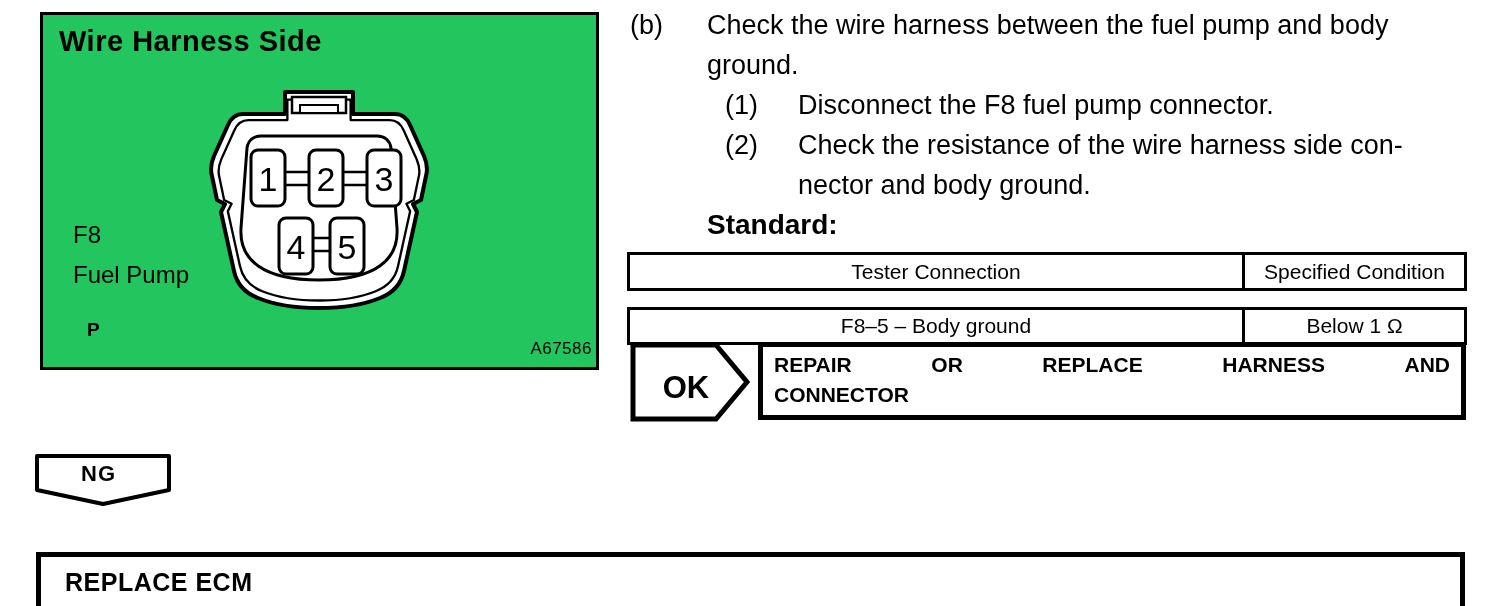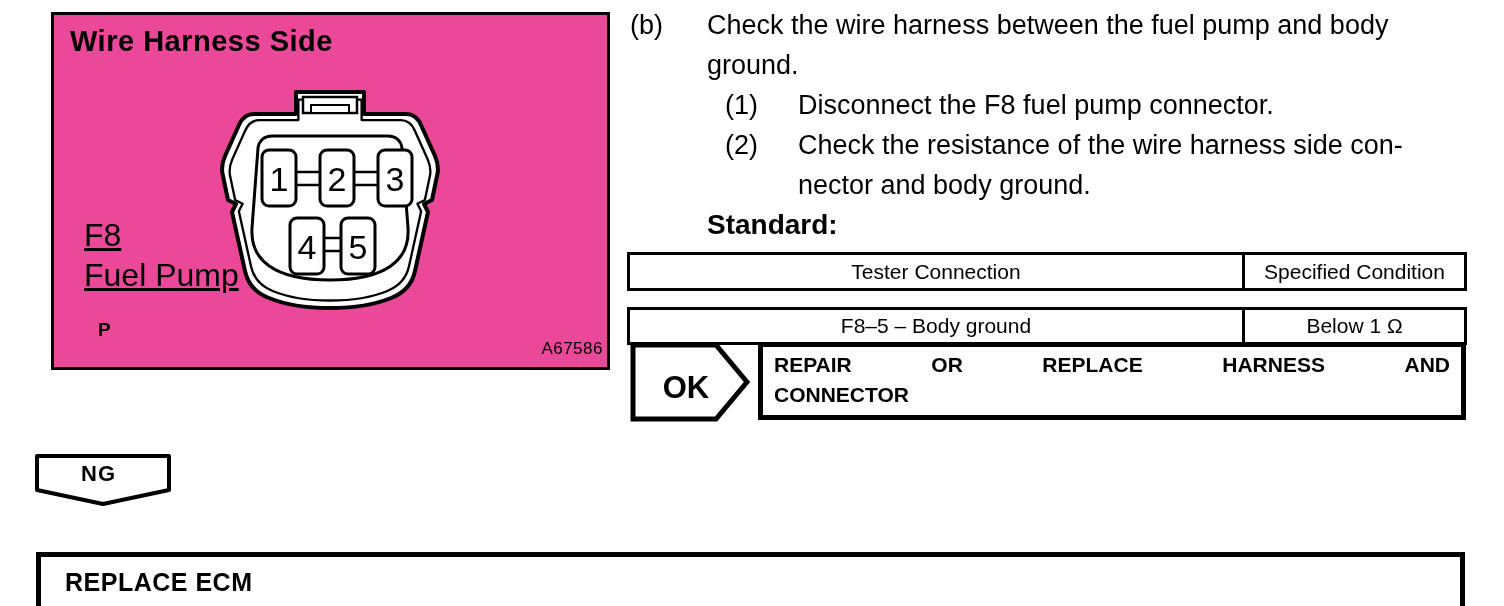--- a/index.html
+++ b/index.html
@@ -9,35 +9,35 @@
     height: 606px;
     background: #ffffff;
     color: #000000;
     font-family: "Liberation Sans", "DejaVu Sans", sans-serif;
     overflow: hidden;
   }
 
   
   .figbox {
     position: absolute;
-    left: 51px; top: 12px;
+    left: 40px; top: 12px;
     width: 559px; height: 358px;
     border: 3px solid #000;
     box-sizing: border-box;
-    background: #ec4899;
+    background: #22c55e;
   }
   .figtitle {
     position: absolute; left: 16px; top: 10px;
     font-size: 29px; font-weight: bold; letter-spacing: 0.5px;
     white-space: nowrap;
   }
   .connector-svg { position: absolute; left: 166px; top: 73px; }
   .figlabel {
     position: absolute; left: 30px; top: 200px;
-    font-size: 32px; line-height: 40px; white-space: nowrap; text-decoration: underline;
+    font-size: 24px; line-height: 40px; white-space: nowrap;
   }
   .wirecolor {
     position: absolute; left: 44px; top: 305px;
     font-size: 19px; font-weight: bold; line-height: 20px;
   }
   .figcode {
     position: absolute; right: 4px; bottom: 8px;
     font-size: 17px; letter-spacing: 0.5px;
   }
   .pin-num {

